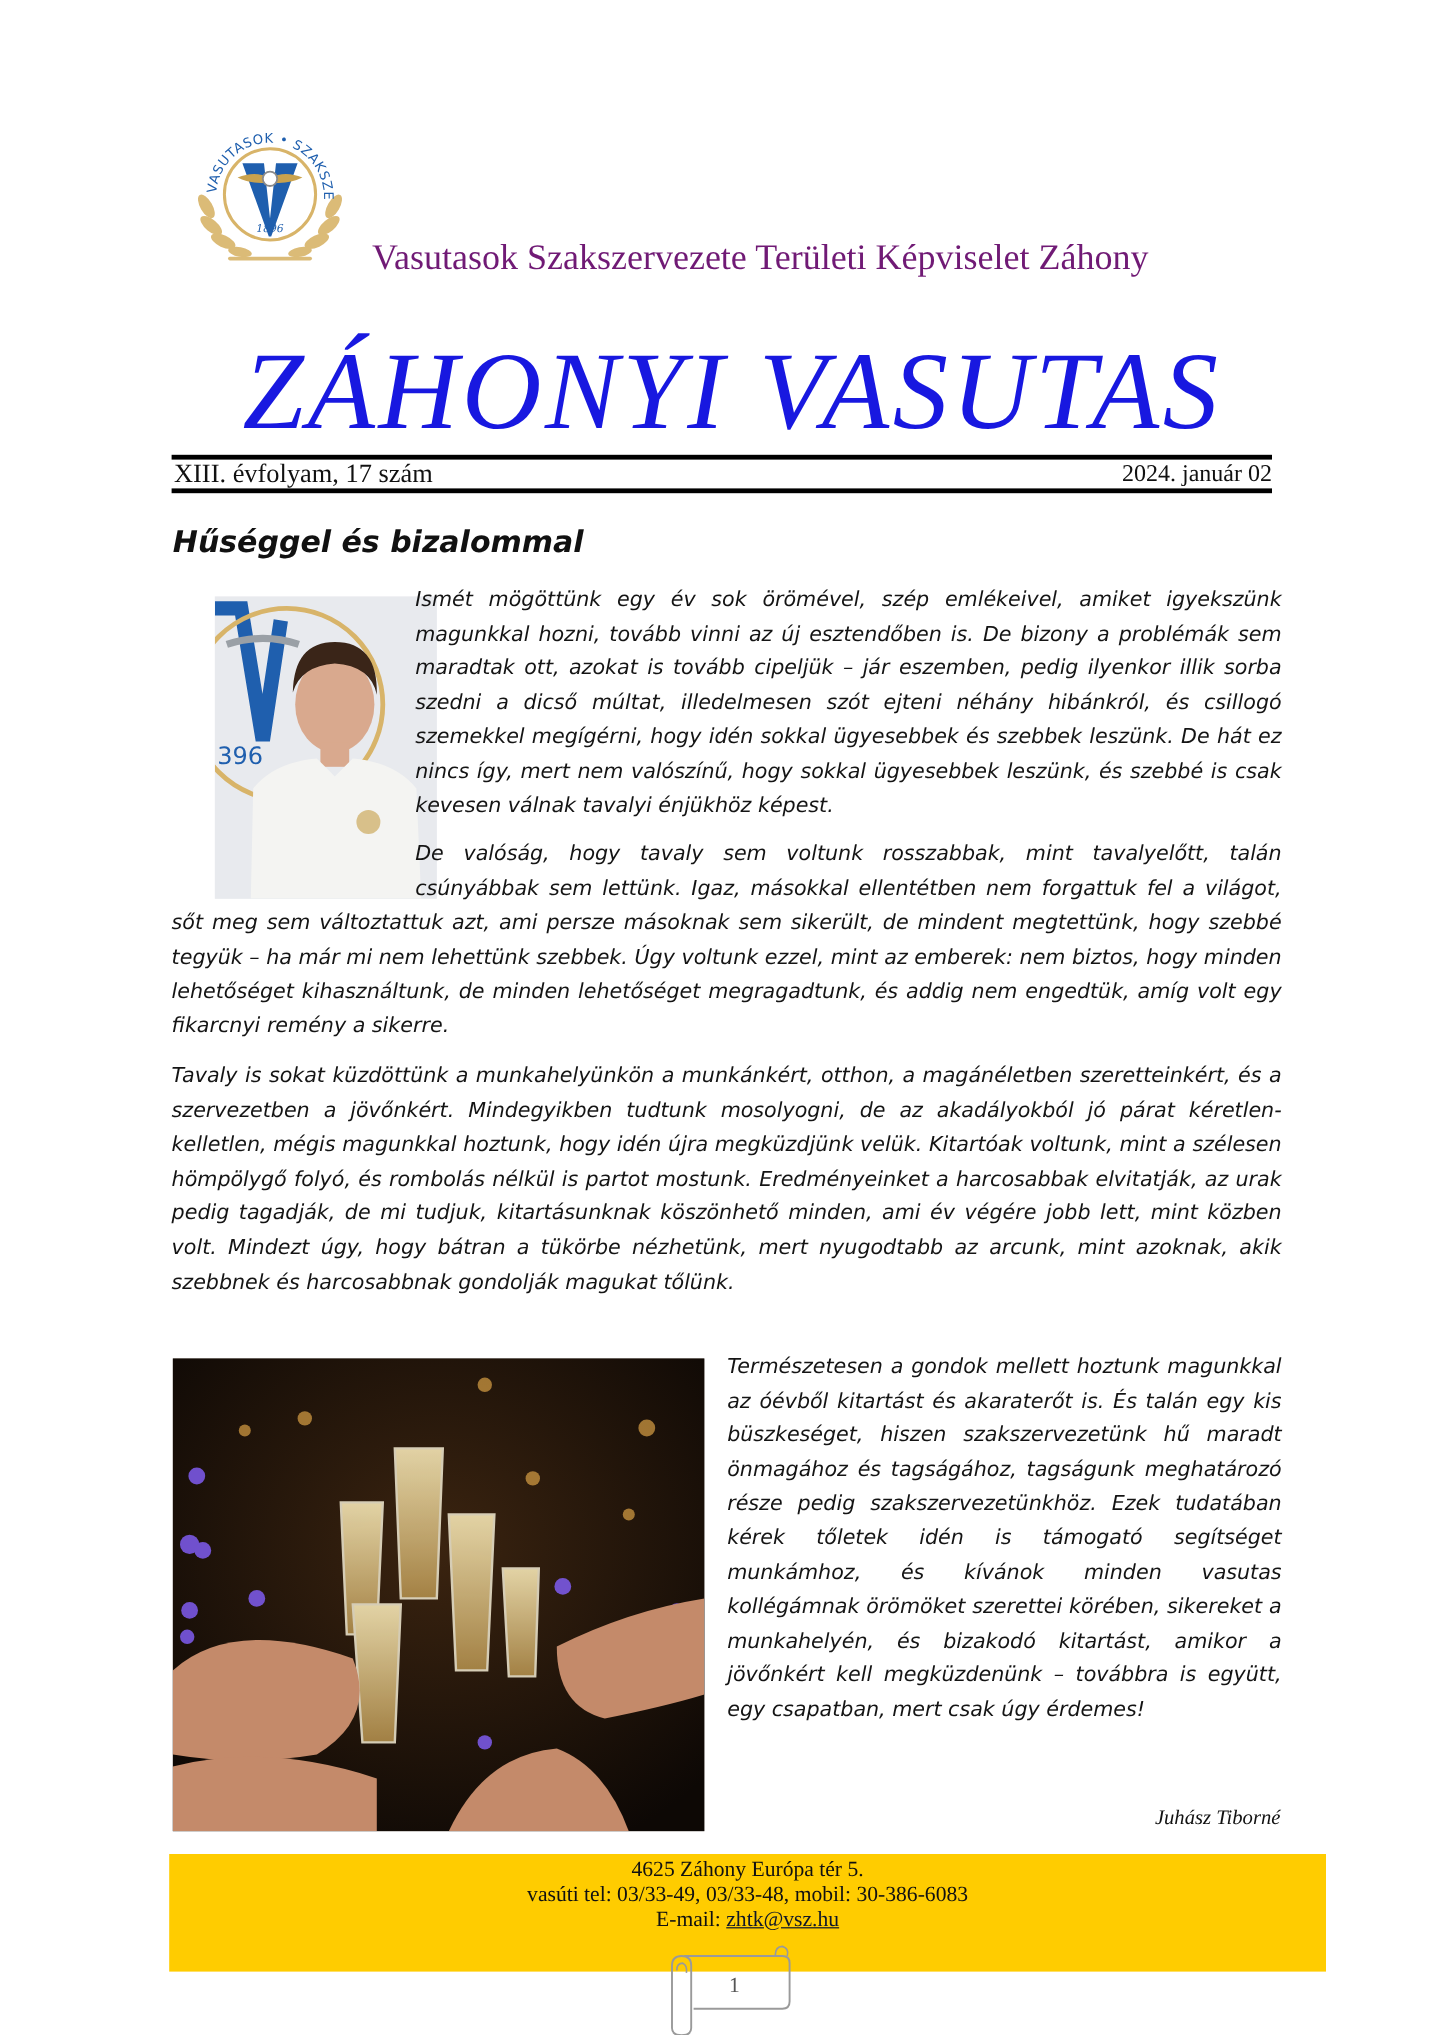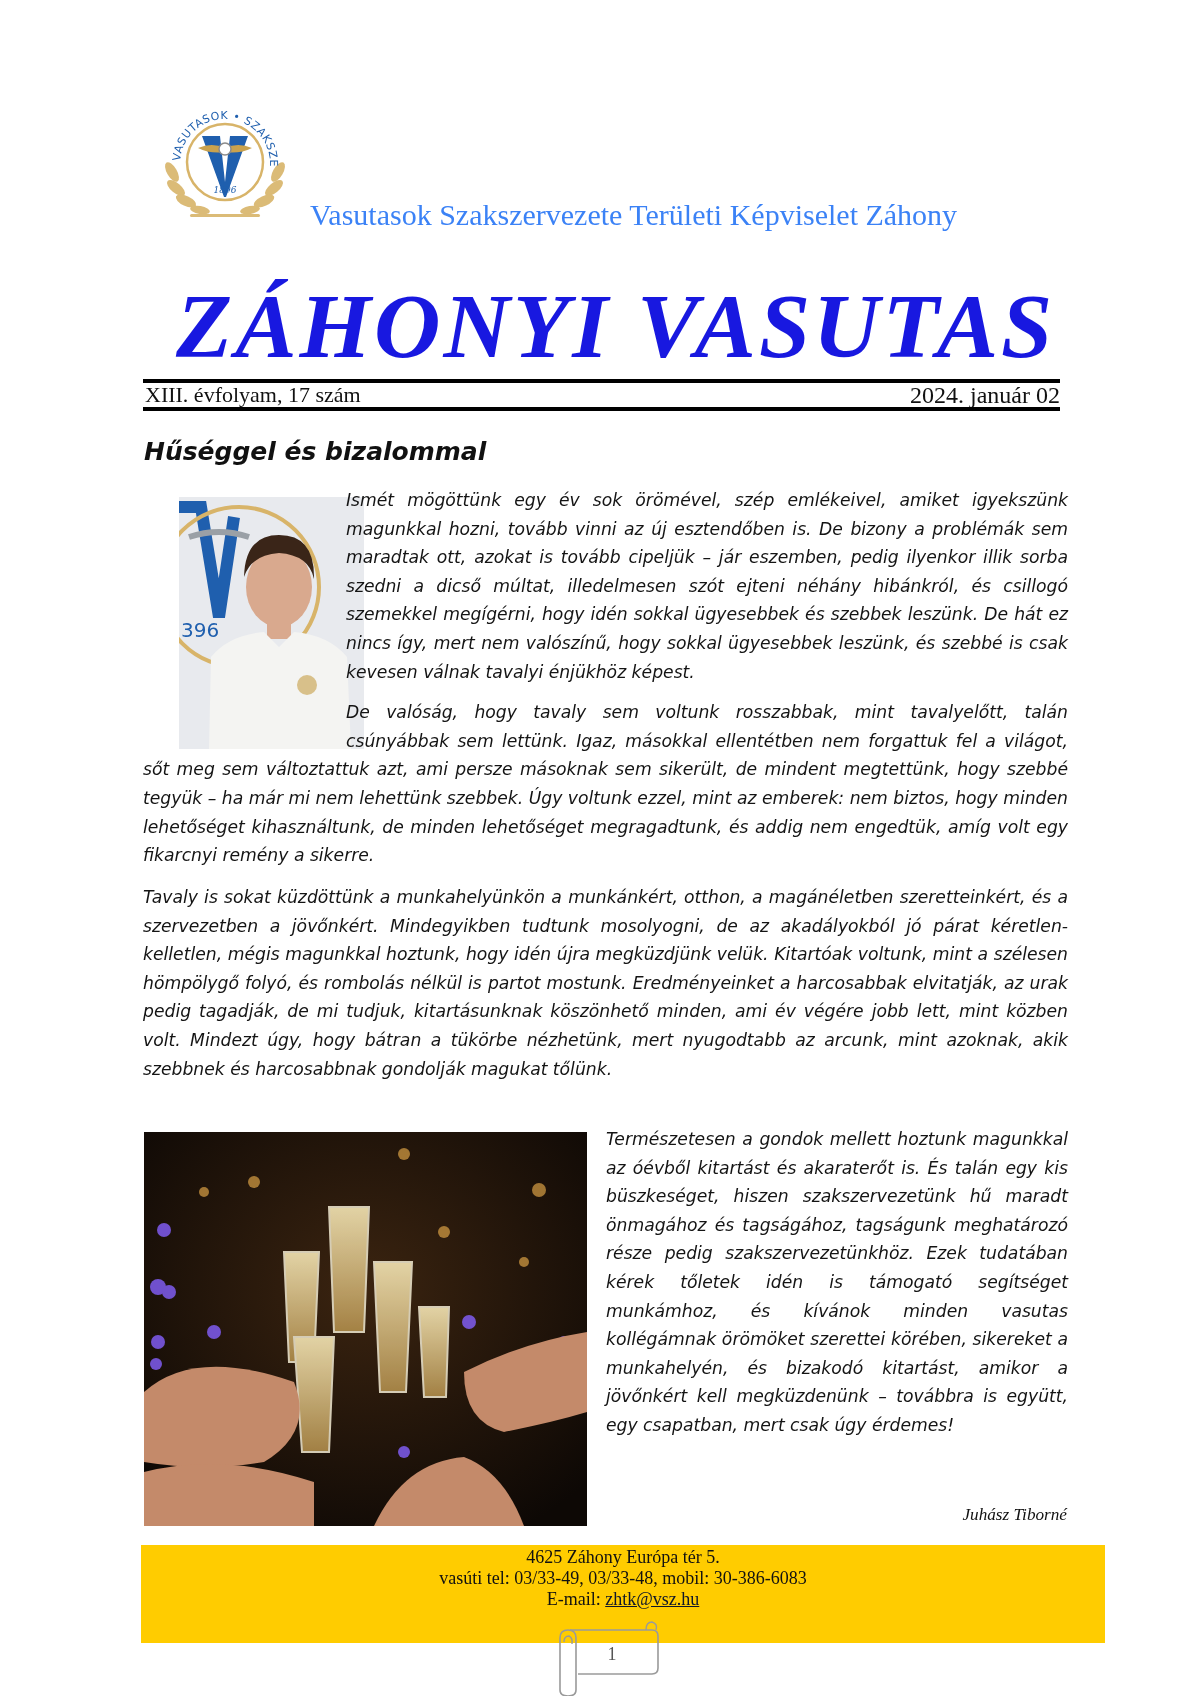--- a/index.html
+++ b/index.html
@@ -1,24 +1,24 @@
 <!DOCTYPE html>
 <html><head>
 <meta charset="utf-8">
 <style>
   html, body { margin:0; padding:0; background:#ffffff; }
   body { width:1200px; height:1696px; position:relative; overflow:hidden; font-family:"DejaVu Sans", sans-serif; color:#111; }
   .abs { position:absolute; }
   .logo { left:150px; top:102px; width:150px; height:120px; }
-  .org-line { left:310px; top:198px; width:720px; font-family:"Liberation Serif", serif; font-size:30px; color:#3b82f6; white-space:nowrap; }
-  .masthead { left:176px; top:278px; width:840px; text-align:center; font-family:"Liberation Serif", serif; font-style:italic; font-size:92px; letter-spacing:3px; color:#1818e0; white-space:nowrap; line-height:96px;font-weight:bold; }
+  .org-line { left:310px; top:198px; width:720px; font-family:"Liberation Serif", serif; font-size:30px; color:#701a75; white-space:nowrap; }
+  .masthead { left:190px; top:278px; width:840px; text-align:center; font-family:"Liberation Serif", serif; font-style:italic; font-size:92px; letter-spacing:3px; color:#1818e0; white-space:nowrap; line-height:96px; }
   .rule-top { left:143px; top:379px; width:917px; height:4px; background:#000; }
   .rule-bot { left:143px; top:407px; width:917px; height:4px; background:#000; }
   .issue { left:145px; top:383px; font-family:"Liberation Serif", serif; font-size:22px; line-height:24px; white-space:nowrap; }
-  .date { right:140px; top:383px; font-family:"Liberation Serif", serif; font-size:24px; line-height:24px; white-space:nowrap; text-align:right;margin-left:21px; }
+  .date { right:140px; top:383px; font-family:"Liberation Serif", serif; font-size:20px; line-height:24px; white-space:nowrap; text-align:right;margin-left:21px; }
   .heading { left:144px; top:437px; font-family:"DejaVu Sans", sans-serif; font-weight:bold; font-style:italic; font-size:25px; white-space:nowrap; }
   .photo { left:143px; top:497px; width:185px; height:252px; overflow:hidden; background:#e9ecef;margin-left:36px; }
   .body-text { font-family:"DejaVu Sans", sans-serif; font-style:italic; font-size:17.2px; line-height:28.6px; text-align:justify; color:#141414; margin:0; }
   .p1 { left:143px; top:486px; width:925px; }
   .p1 .float-spacer { float:left; width:203px; height:262px; }
   .p1 p { margin:0 0 12px 0; }
   .p3 { left:143px; top:883px; width:925px; }
   .champ { left:144px; top:1132px; width:443px; height:394px; overflow:hidden; background:#1a0f08; }
   .p4 { left:606px; top:1125px; width:462px; }
   .sign { right:133px; top:1505px; font-family:Liberation Serif, serif; font-style:italic; font-size:17.2px; white-space:nowrap; }

